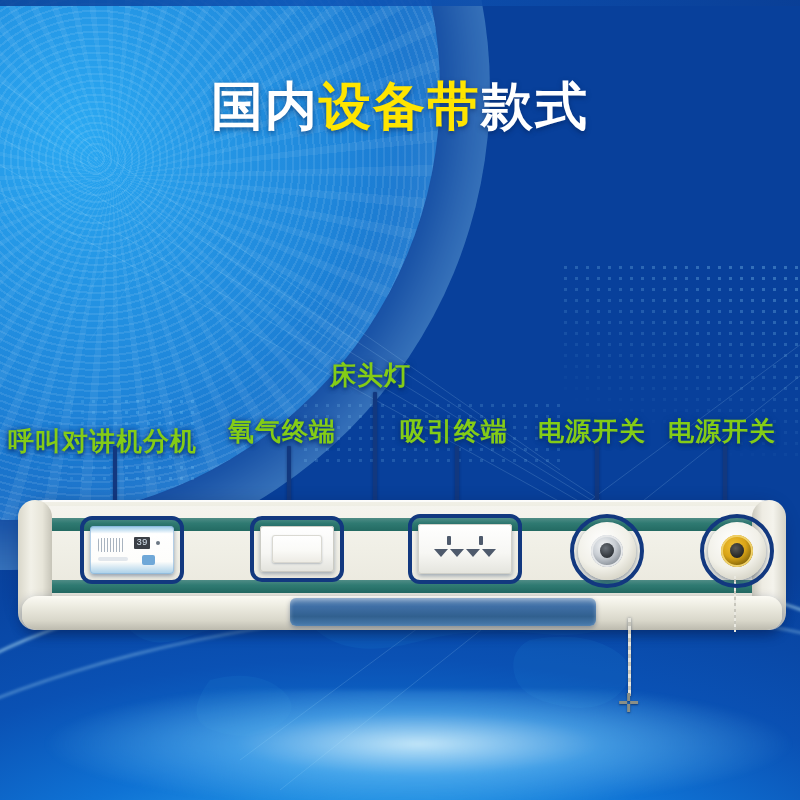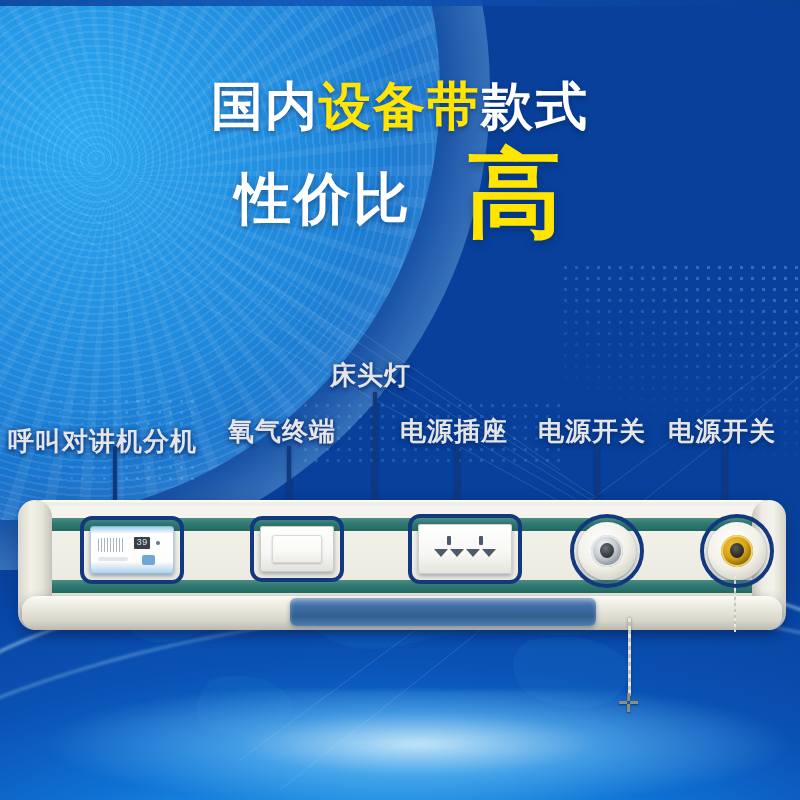--- a/index.html
+++ b/index.html
@@ -97,21 +97,21 @@
     display:flex; justify-content:center; align-items:center; gap:54px;
   }
   .big-gao{
     color:#ffe500; font-size:96px; font-weight:bold; line-height:.92;
     text-shadow:0 3px 8px rgba(3,30,80,.45);
     position:relative; top:-6px;
   }
 
   
   .label{
-    position:absolute; font-size:26px; font-weight:bold; color:#e5e5e5;
+    position:absolute; font-size:26px; font-weight:bold; color:#84cc16;
     white-space:nowrap; letter-spacing:1px;
     text-shadow:0 0 6px rgba(10,60,140,.9), 0 2px 4px rgba(5,35,95,.85);
   }
   .leader{
     position:absolute; width:4px; background:#12387f; border-radius:1px;
     box-shadow:0 0 3px rgba(6,25,70,.5);
   }
 
   
   .panel-wrap{ position:absolute; left:22px; top:500px; width:760px; height:130px; }
@@ -275,30 +275,26 @@
 
   <div class="dots dots-a"></div>
   <div class="dots dots-b"></div>
   <div class="dots dots-c"></div>
   <div class="bg-topbar"></div>
 
   <div class="headline">
     <div class="title-line1">
       <span class="t-white">国内</span><span class="t-yellow">设备带</span><span class="t-white">款式</span>
     </div>
-    <div class="title-line2">
-      <span>性价比</span>
-      <span class="big-gao">高</span>
-    </div>
   </div>
 
   <div class="label" style="left:8px;  top:424px;">呼叫对讲机分机</div>
   <div class="label" style="left:228px;top:414px;">氧气终端</div>
   <div class="label" style="left:330px;top:358px;">床头灯</div>
-  <div class="label" style="left:400px;top:414px;">电源插座</div>
+  <div class="label" style="left:400px;top:414px;">吸引终端</div>
   <div class="label" style="left:538px;top:414px;">电源开关</div>
   <div class="label" style="left:668px;top:414px;">电源开关</div>
 
   <div class="leader" style="left:113px; top:446px; height:94px;"></div>
   <div class="leader" style="left:287px; top:446px; height:94px;"></div>
   <div class="leader" style="left:373px; top:392px; height:220px;"></div>
   <div class="leader" style="left:455px; top:446px; height:92px;"></div>
   <div class="leader" style="left:595px; top:446px; height:82px;"></div>
   <div class="leader" style="left:723px; top:446px; height:82px;"></div>
 

